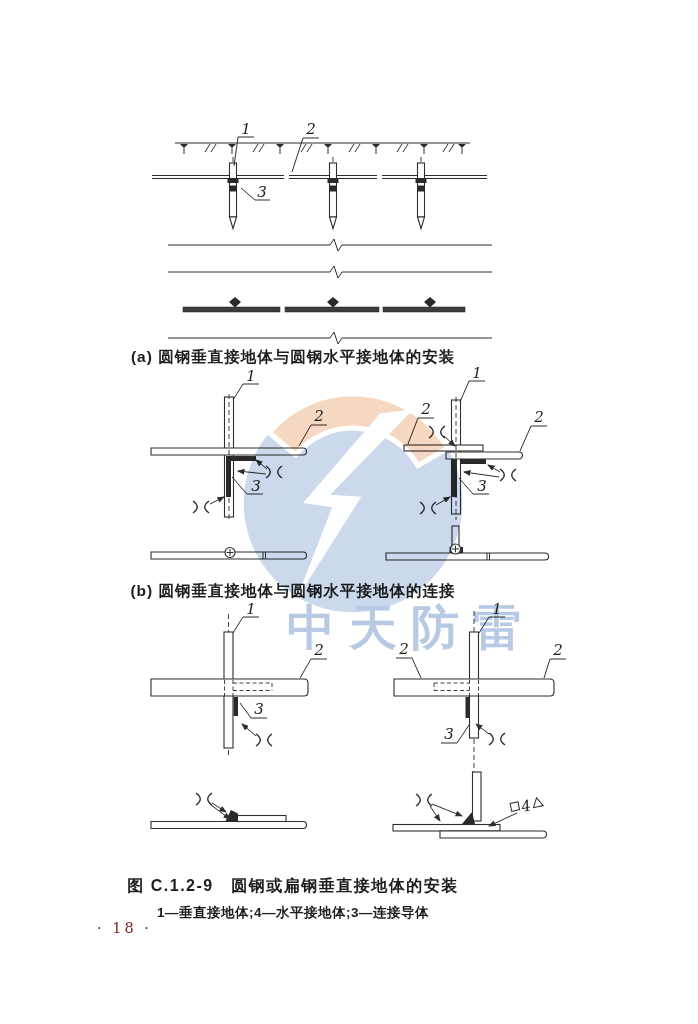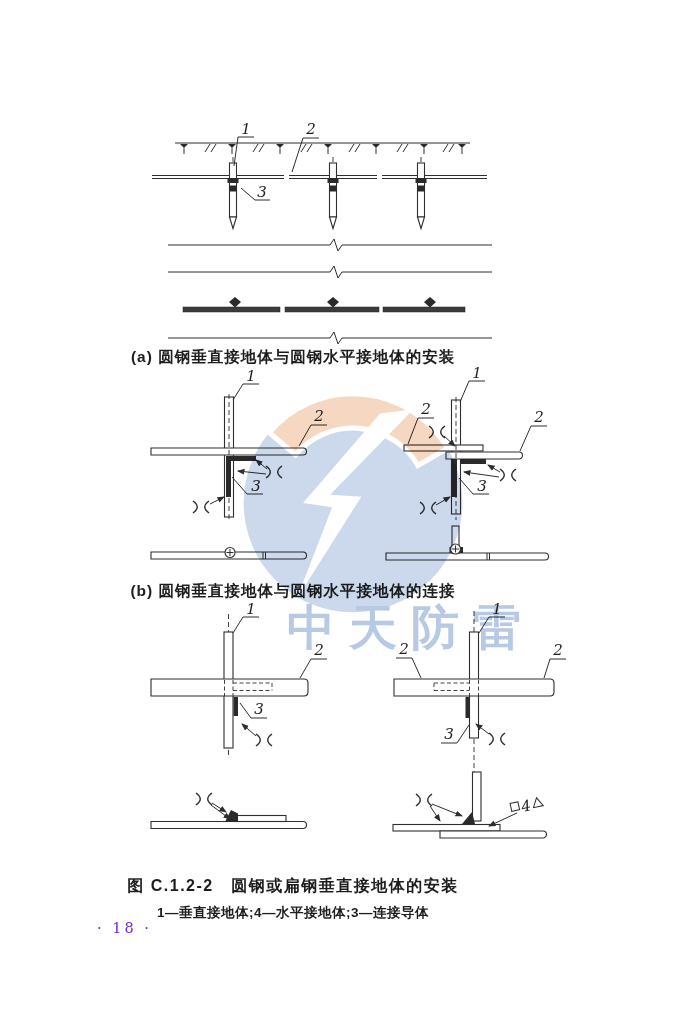--- a/index.html
+++ b/index.html
@@ -10,21 +10,21 @@
   .caption{
     position:absolute;left:0;width:586px;text-align:center;
     color:#1d1d1d;font-weight:bold;letter-spacing:1px;
   }
   #caption-a{top:347px;font-size:15.5px;}
   #caption-b{top:581px;font-size:15.5px;}
   #caption-c{top:846px;font-size:15.5px;}
   #fig-title{top:876px;font-size:16px;letter-spacing:1.5px;}
   #fig-legend{top:904px;font-size:13.5px;letter-spacing:0.5px;}
   #page-number{
-    position:absolute;left:97px;top:920px;font-size:14.5px;color:#6d28d9;
+    position:absolute;left:97px;top:920px;font-size:14.5px;color:#7f1d1d;
     letter-spacing:3px;font-family:"DejaVu Serif",serif;
   }
   #drawing{position:absolute;left:0;top:0;z-index:1;}
   
   .ln{stroke:#2e2e2e;stroke-width:1;fill:none;}
   .ln2{stroke:#2e2e2e;stroke-width:1.1;fill:#ffffff;}
   .fillk{fill:#2a2a2a;stroke:none;}
   .bar{fill:#3c3c3c;stroke:#222;stroke-width:0.5;}
   .dash{stroke:#2e2e2e;stroke-width:0.9;fill:none;stroke-dasharray:5,3;}
   .hid{stroke:#2e2e2e;stroke-width:0.9;fill:none;stroke-dasharray:4,2.5;}
@@ -264,21 +264,21 @@
           <text class="num" x="-1" y="5">4</text>
           <path class="ln" d="M6,3 L11,-6 L16,3 Z"></path>
         </g>
         <path class="lda" d="M517,813 L489,826"></path>
       </g>
     </g>
   </svg>
 
   <div id="caption-a" class="caption">(a) 圆钢垂直接地体与圆钢水平接地体的安装</div>
   <div id="caption-b" class="caption">(b) 圆钢垂直接地体与圆钢水平接地体的连接</div>
-  <div id="fig-title" class="caption">图 C.1.2-2　圆钢或扁钢垂直接地体的安装</div>
+  <div id="fig-title" class="caption">图 C.1.2-9　圆钢或扁钢垂直接地体的安装</div>
   <div id="fig-legend" class="caption">1—垂直接地体;4—水平接地体;3—连接导体</div>
   <div id="page-number">· 18 ·</div>
 
   <div id="watermark">
     <svg width="250" height="250" style="position:absolute;left:228px;top:378px;" viewBox="0 0 240 240">
       <circle cx="120" cy="120" r="105" fill="#ccd9ec"></circle>
       <path d="M39.6,52.5 A105,105 0 0 1 210.9,67.5 L182.3,84 A72,72 0 0 0 64.8,73.7 Z" fill="#f6d8c2" stroke="#ffffff" stroke-width="5"></path>
       <path d="M178,30 L98,112 L128,114 L66,212 L100,124 L72,120 L146,34 Z" fill="#ffffff"></path>
     </svg>
     <div id="wm-text">中天防雷</div>

